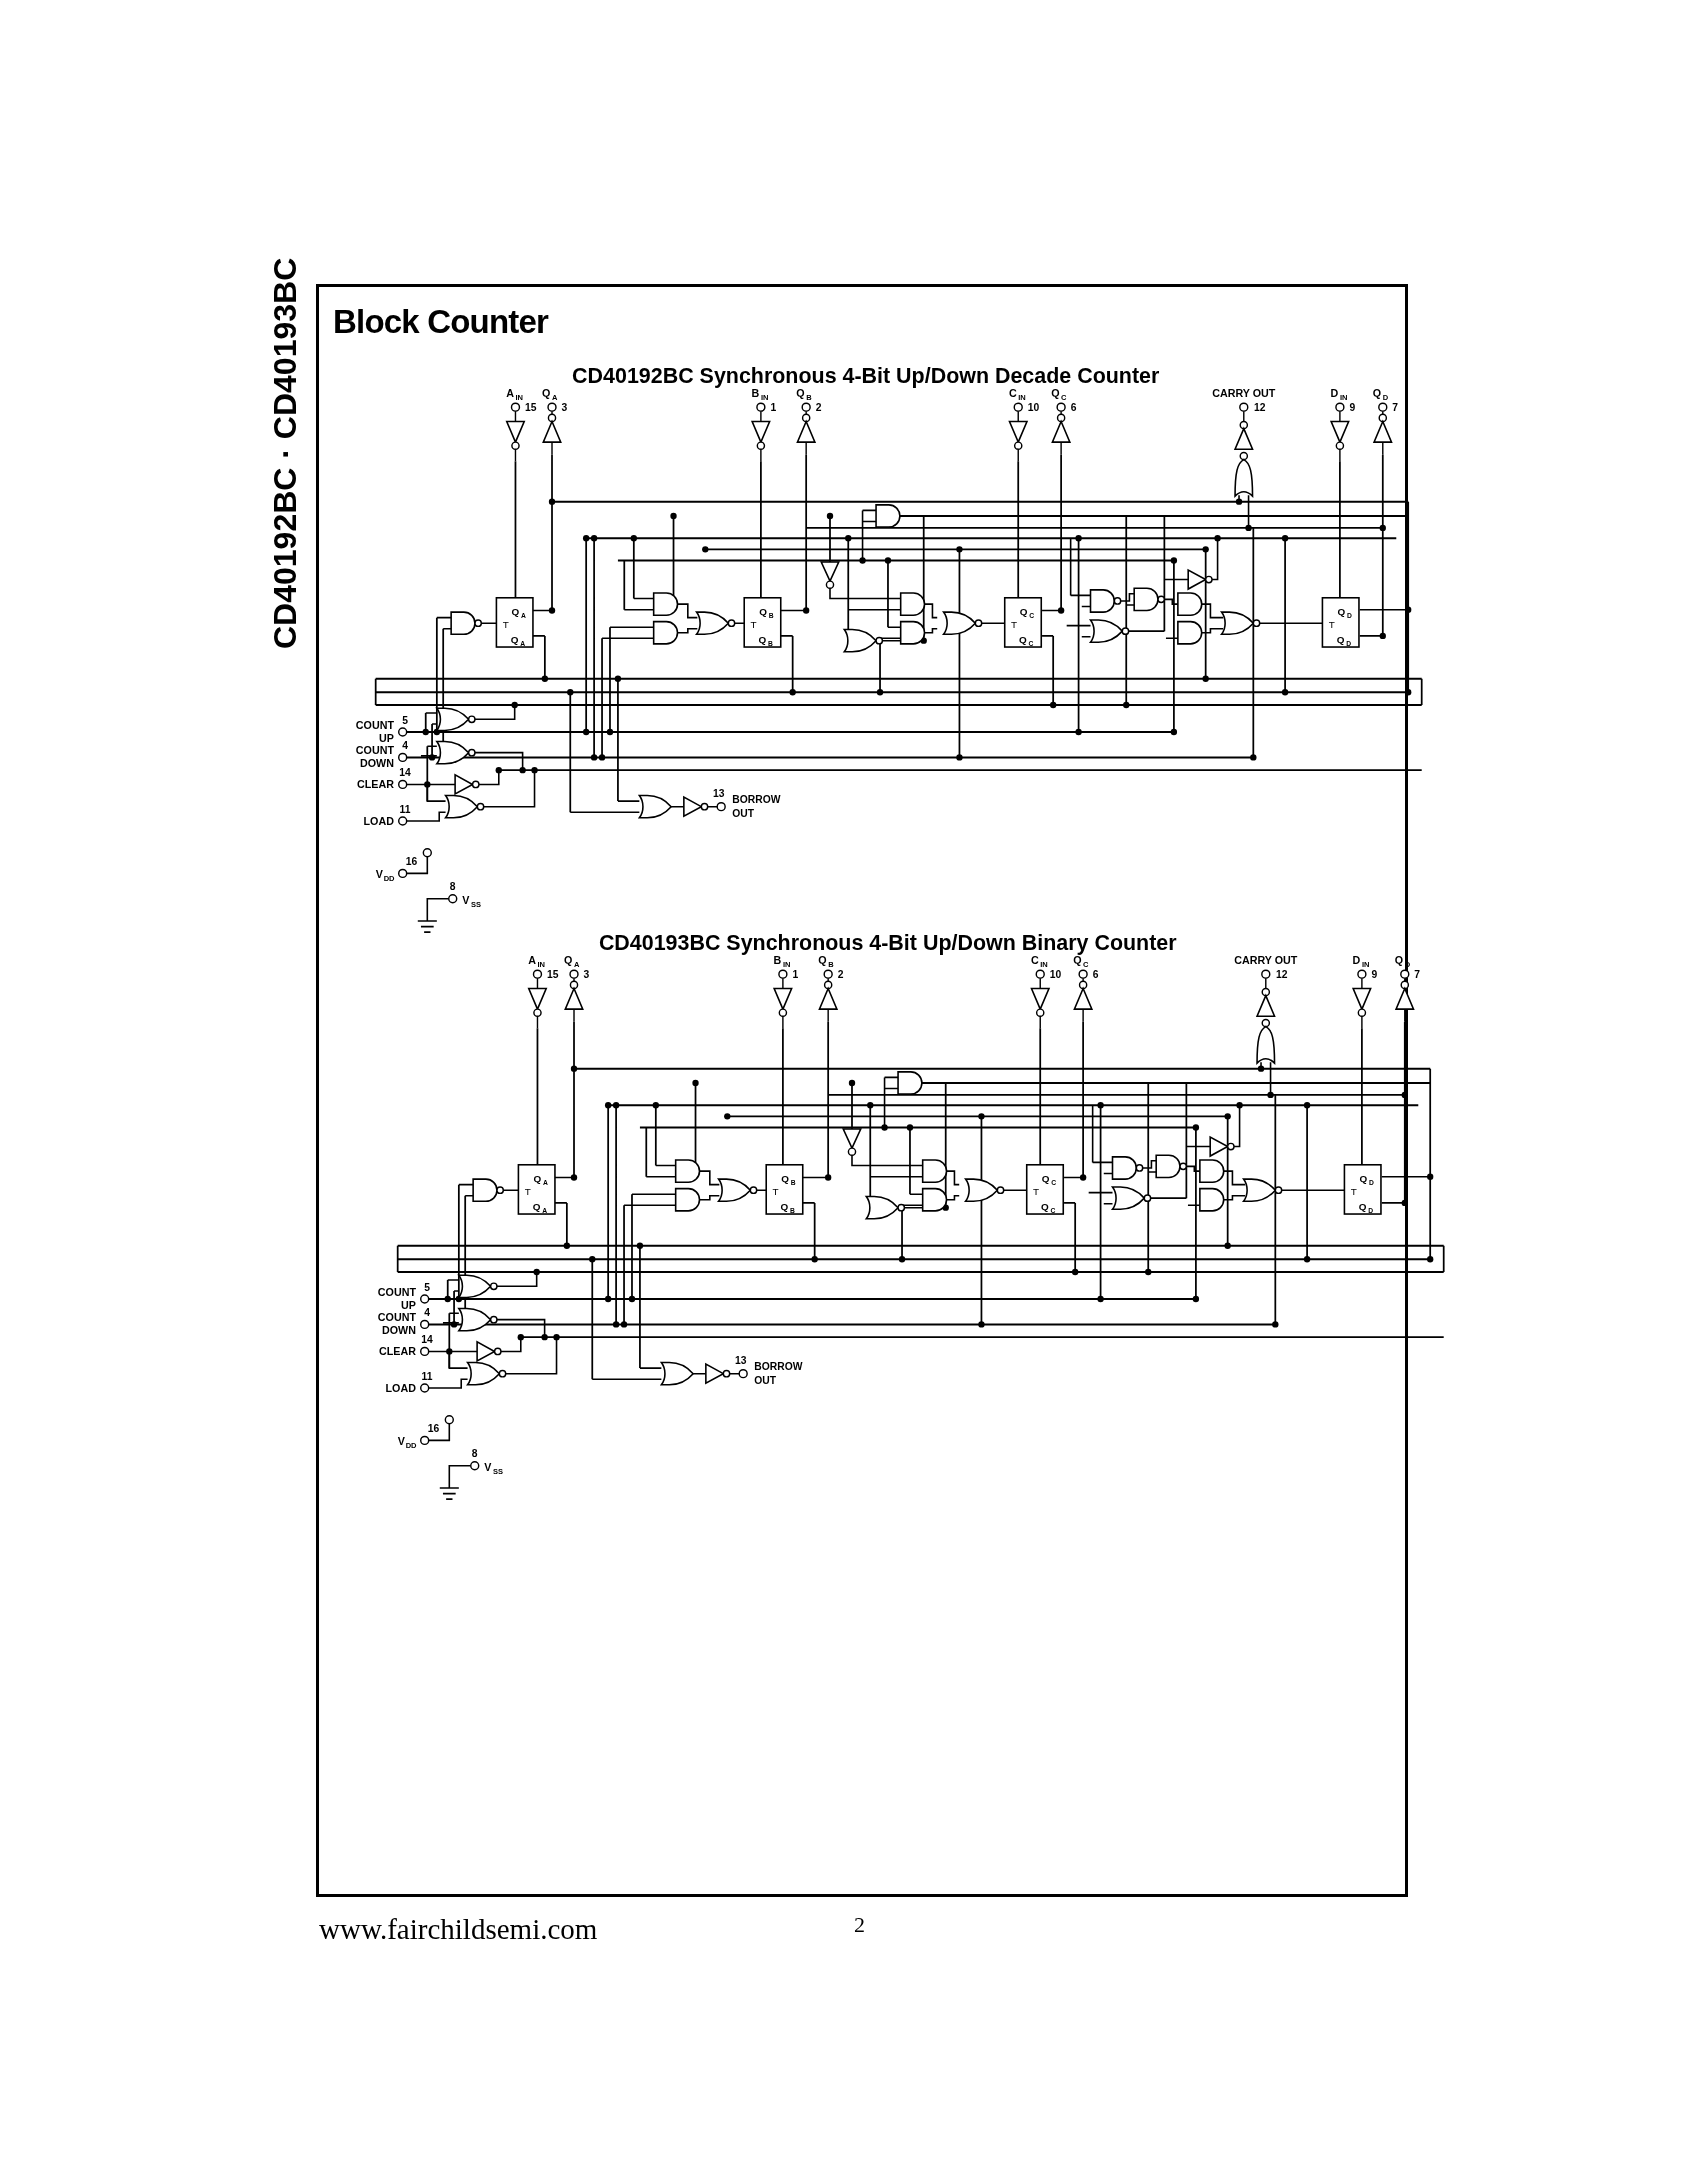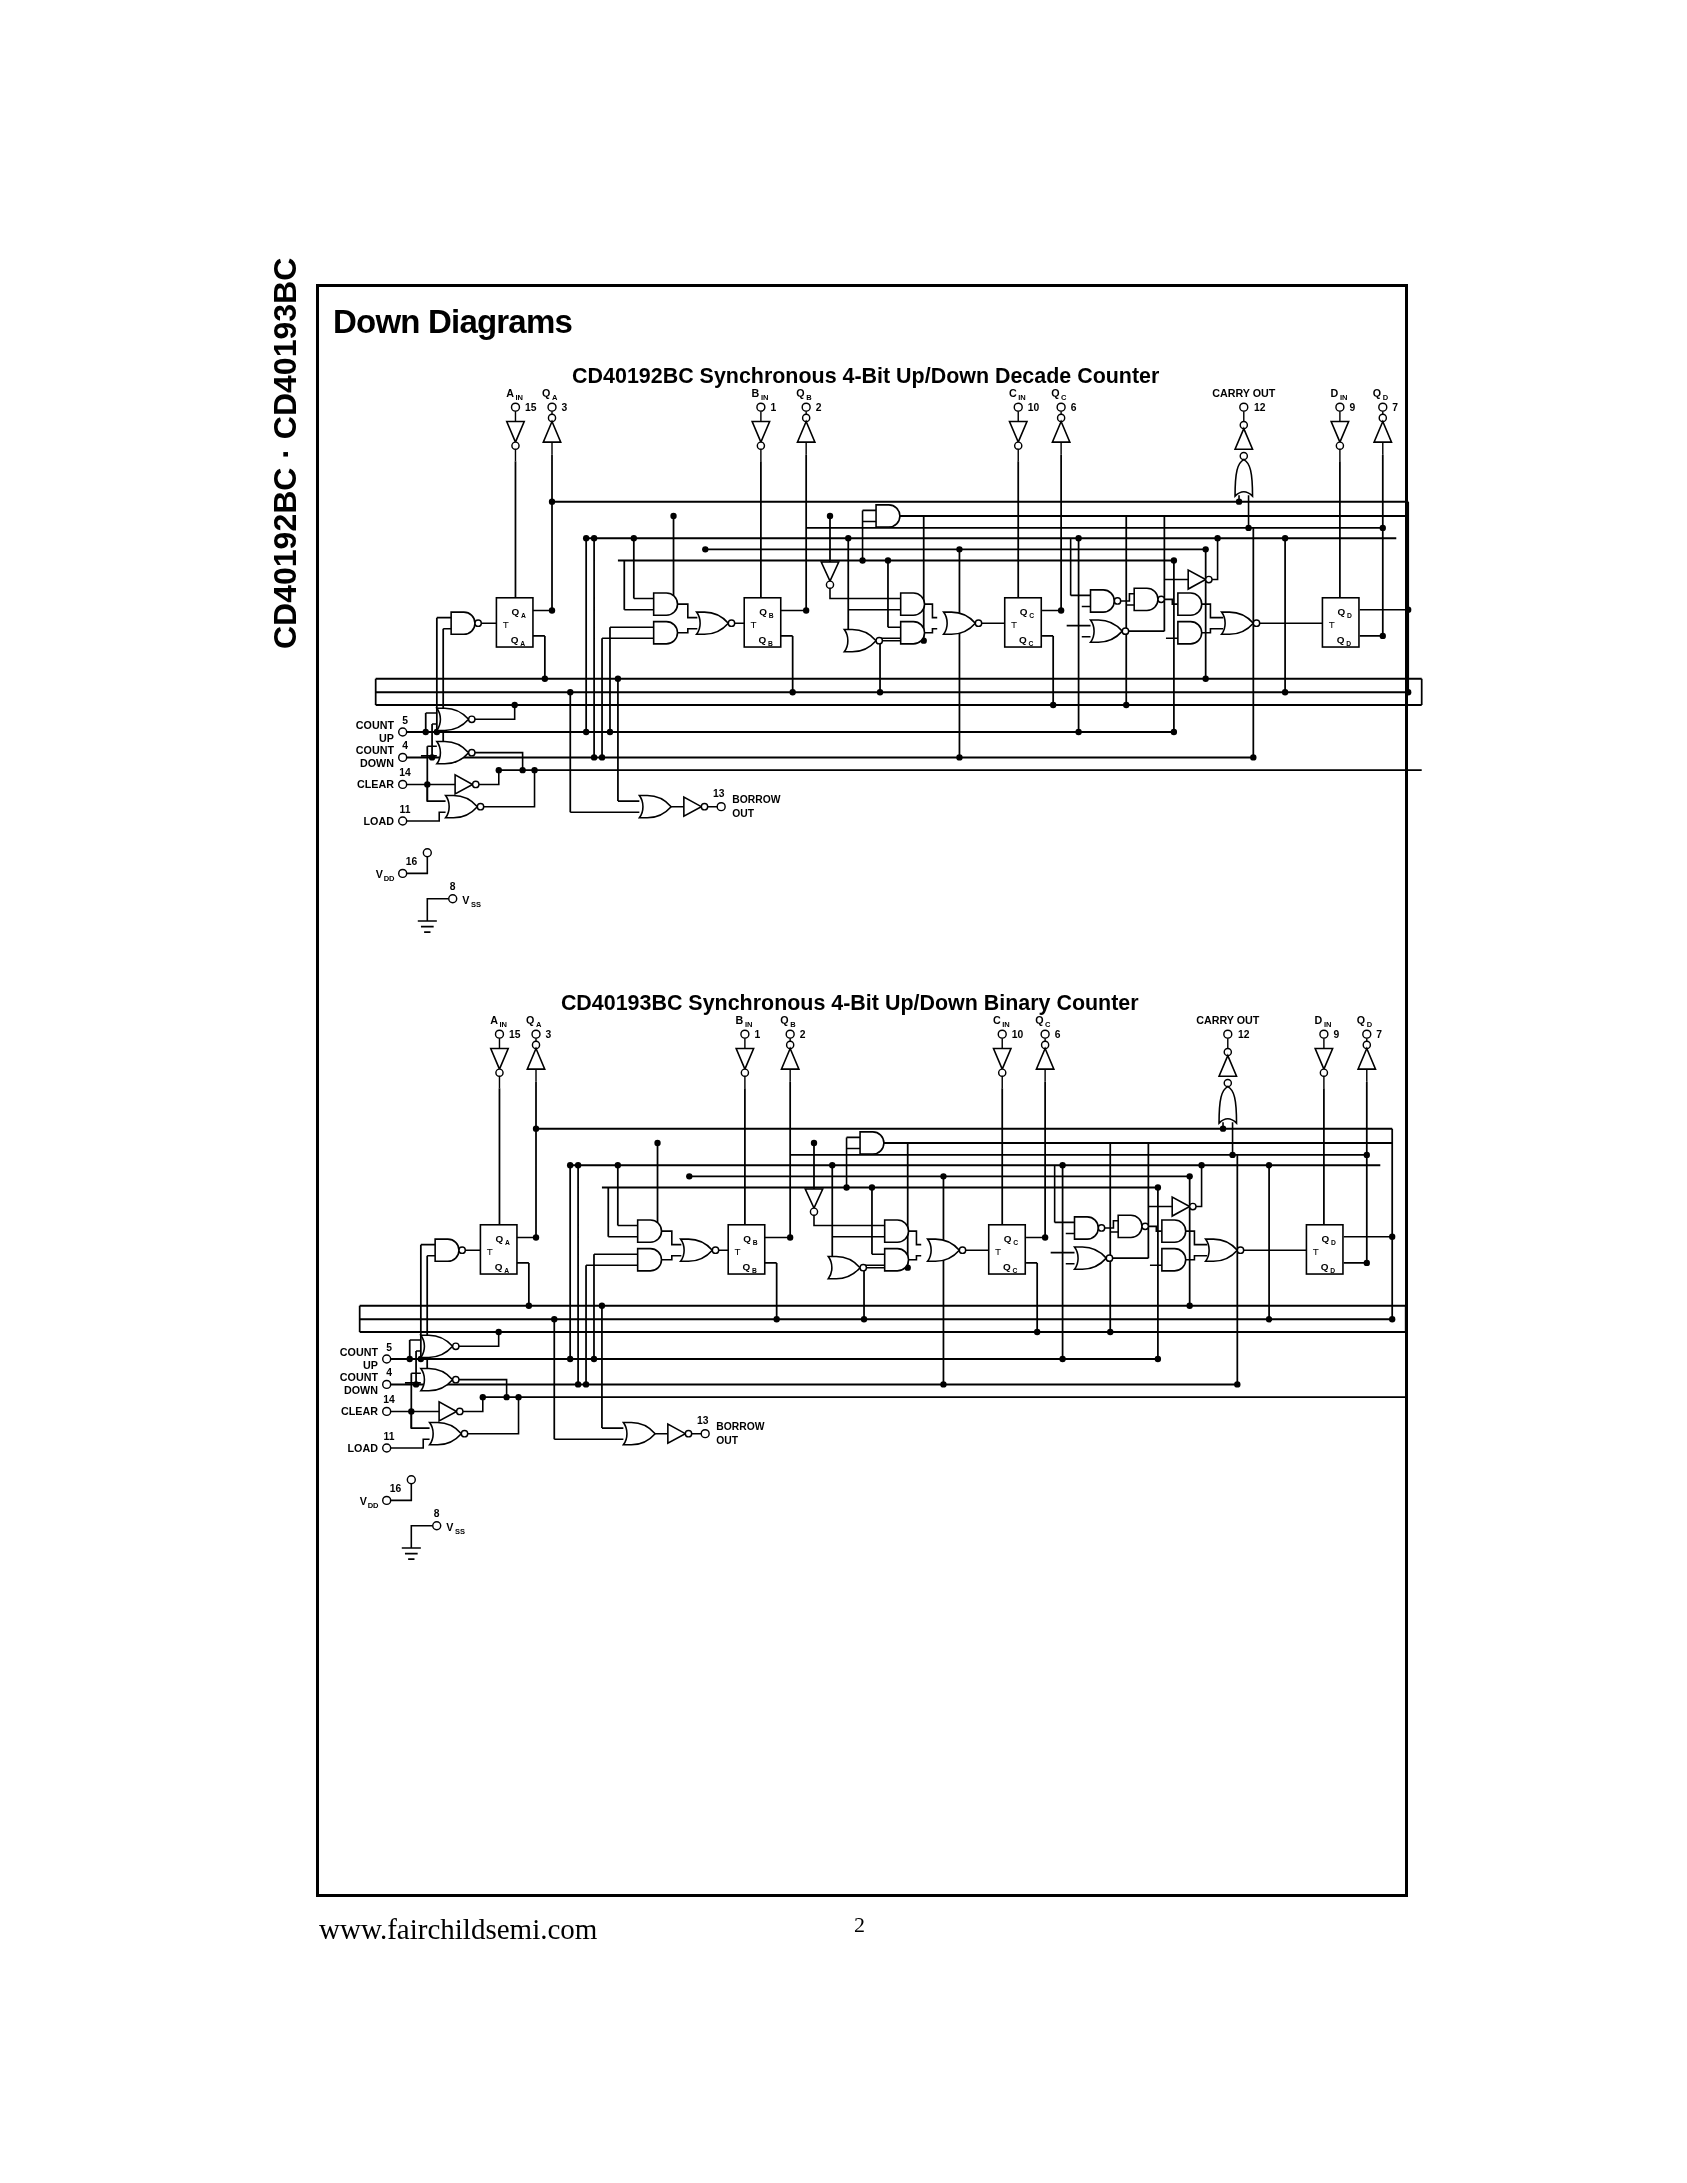--- a/index.html
+++ b/index.html
@@ -6,21 +6,21 @@
   .page{position:relative;width:1687px;height:2183px;background:#ffffff;overflow:hidden;
         font-family:"Liberation Sans",sans-serif;color:#000;}
   .sidebar-text{position:absolute;left:267px;top:649px;transform:rotate(-90deg);
         transform-origin:0 0;white-space:nowrap;font-size:32px;font-weight:700;
         letter-spacing:0px;}
   .main-box{position:absolute;left:316px;top:284px;width:1092px;height:1613px;
         border:3.2px solid #000;box-sizing:border-box;background:#fff;}
   .block-title{position:absolute;left:333px;top:303px;font-size:33px;font-weight:700;
         letter-spacing:-0.8px;}
   .diag{position:absolute;left:316px;}
-  .d1{top:365px;margin-left:16px;} .d2{top:992px;}
+  .d1{top:365px;margin-left:16px;} .d2{top:932px;margin-left:38px;}
   .footer-url{position:absolute;left:319px;top:1913px;font-family:"Liberation Serif",serif;
         font-size:29px;}
   .footer-page{position:absolute;left:854px;top:1912px;font-family:"Liberation Serif",serif;
         font-size:22px;}
   
   svg text{fill:#000;}
   .dt{font:700 27px "Liberation Sans",sans-serif;}
   .pl{font:700 13.5px "Liberation Sans",sans-serif;}
   .ps{font:700 9.5px "Liberation Sans",sans-serif;}
   .pn{font:700 13px "Liberation Sans",sans-serif;}
@@ -73,21 +73,21 @@
           <circle cx="26" cy="12" r="4" class="oc"></circle>
         </g>
       <rect id="ffr" width="46" height="62" class="gs" stroke-width="2.2"></rect>
     </defs>
   </svg>
 
   <div class="sidebar-text">CD40192BC · CD40193BC</div>
 
   <div class="main-box"></div>
 
-  <div class="block-title">Down Diagrams</div>
+  <div class="block-title">Block Counter</div>
 
   <div class="diag d1">
   <svg id="circuit-1" width="1104" height="572" viewBox="0 0 1390 720">
 
     <text class="dt" x="672" y="22" text-anchor="middle">CD40192BC Synchronous 4-Bit Up/Down Decade Counter</text>
 
     <g>
       <path fill="none" stroke="#000" stroke-width="2.4" d="M277,172H1355 M715,190H1355 M597,205H1323 M320,218H1340 M470,232H1100 M360,246H1060 M55,395H1372 M55,412H1355 M55,428H1372 M94,462H1060 M94,494H1160 M210,510H1372"></path>
       <path fill="none" stroke="#000" stroke-width="2.2" d="M231,121V293 M540,121V293 M864,121V293 M1269,121V293 M277,113V309 M597,113V309 M918,113V309 M1323,113V341 M55,395V428 M1372,395V428 M1355,172V412 M1160,205V494 M1200,218V412 M1100,232V395 M1060,246V462 M1048,190V335 M1000,190V428 M940,218V462 M790,232V494 M745,190V347 M700,246V330 M650,218V333 M627,190V248 M430,190V305 M380,218V294 M368,246V308 M350,330V462 M340,344V494 M330,218V494 M320,218V462 M300,412V563 M268,341V395 M580,341V412 M690,344V412 M908,341V428 M132,318V462 M140,332V494 M120,480V549 M118,438V462 M126,452V494 M360,395V549"></path>
       <path fill="none" stroke="#000" stroke-width="2" d="M253,309H277 M253,341H268 M565,309H597 M565,341H580 M894,309H918 M894,341H908 M1294,308H1355 M1294,341H1323 M188,325H207 M506,325H519 M818,325H847 M1168,325H1247 M1142,164V172 M1154,164V205 M668,183H685 M668,197H685 M668,183V246 M627,281V294H716 M650,308H716 M700,330H716 M690,344H716 M380,294H405 M368,308H405 M350,330H405 M340,344H405 M435,301H448V318H460 M435,337H448V332H460 M132,318H150 M140,332H150 M746,301H756V318H762 M746,337H756V332H762 M930,290H955 M930,290V218 M944,304H955 M925,328H955 M944,342H955 M993,297H1004V288H1010 M1000,302H1010 M1048,295H1058V301H1065 M1050,344H1065 M1095,301H1106V318H1122 M1095,337H1106V332H1122 M693,347H745 M1003,335H1048 M1048,270H1078 M1108,270H1115V218 M118,438H132 M126,452H132 M180,446H230V428 M120,480H132 M112,492H132 M180,488H240V510 M94,528H155 M185,528H210V510 M120,528V549H143 M94,574H135V563H143 M191,556H255V510 M360,549H387 M300,563H387 M427,556H443 M473,556H485 M94,640H120V619 M147,672H120V700 M108,700H132 M112,707H128 M116,714H124"></path>

